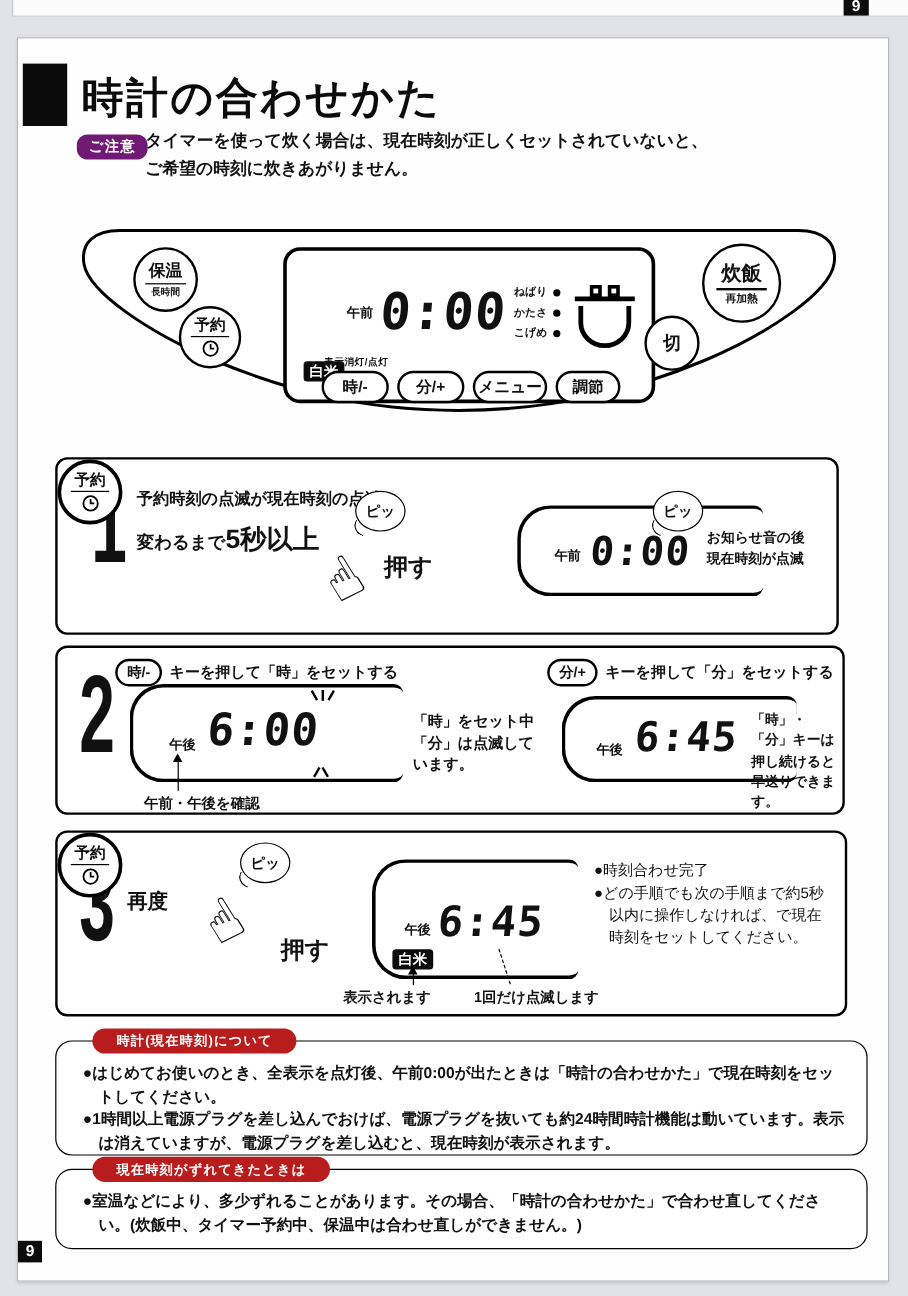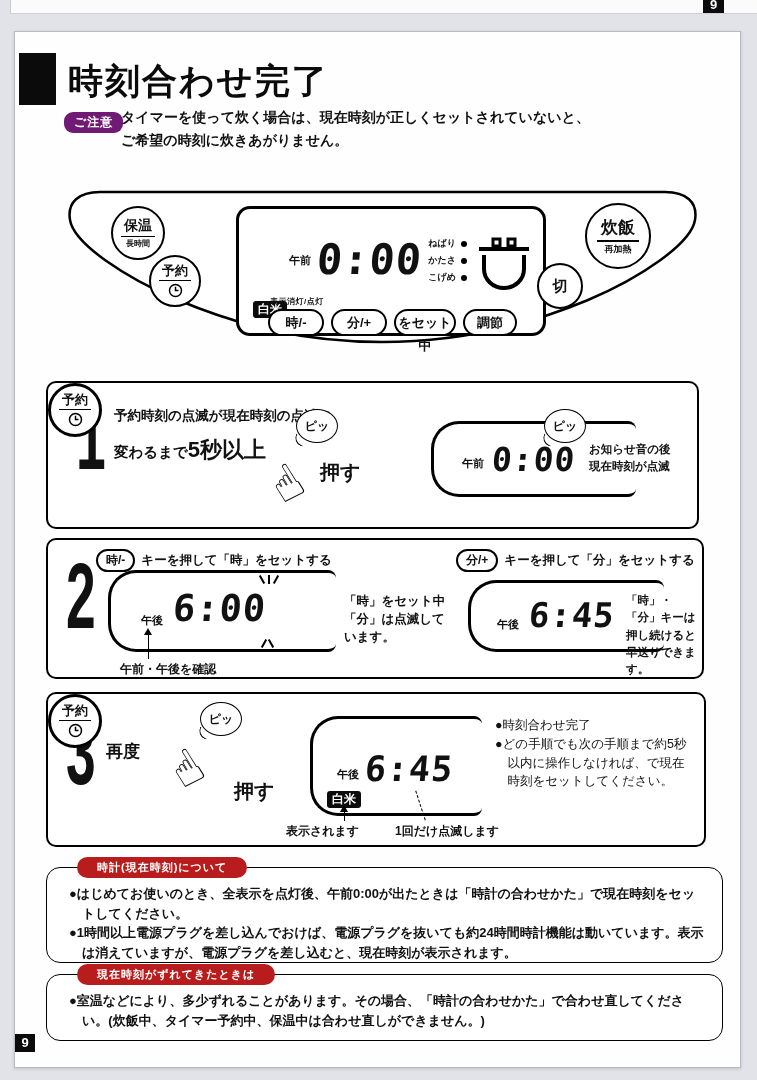--- a/index.html
+++ b/index.html
@@ -142,21 +142,21 @@
 </style>
 </head>
 <body>
 
 <div class="prev-strip"></div>
 <div class="top-tab"><span>9</span></div>
 
 <div class="page">
 
   <div class="title-square"></div>
-  <h1 class="page-title">時刻合わせ完了</h1>
+  <h1 class="page-title">時計の合わせかた</h1>
 
   <span class="notice-badge">ご注意</span>
   <div class="notice-l1">タイマーを使って炊く場合は、現在時刻が正しくセットされていないと、</div>
   <div class="notice-l2">ご希望の時刻に炊きあがりません。</div>
 
   <div class="panel">
     <svg class="panel-outline" viewBox="0 0 637 163" fill="none">
       <path d="M 36,6 L 601,6 C 622,6 634,16 631,34 C 627,58 576,92 524,114 C 462,140 396,156 318,156 C 240,156 176,140 114,114 C 62,92 10,58 6,34 C 3,16 15,6 36,6 Z" stroke="#000" stroke-width="2.5" fill="#fff"></path>
     </svg>
 
@@ -206,21 +206,21 @@
       <span class="b">再加熱</span>
     </div>
 
     <div class="btn-circle off-btn">
       <span>切</span>
     </div>
 
     <div class="toggle-label">表示消灯/点灯</div>
     <span class="key-pill k1">時/-</span>
     <span class="key-pill k2">分/+</span>
-    <span class="key-pill k3">をセット中</span>
+    <span class="key-pill k3">メニュー</span>
     <span class="key-pill k4">調節</span>
   </div>
 
   <section class="step step1">
     <div class="step-num" style="left:28px; top:12px;">1</div>
     <div class="s1-l1">予約時刻の点滅が現在時刻の点滅に</div>
     <div class="s1-l2"><span>変わるまで</span><span class="em">5秒以上</span></div>
     <div class="press-circle">
       <span class="yoyaku">予約</span>
       <svg class="clock-svg" viewBox="0 0 20 20">

